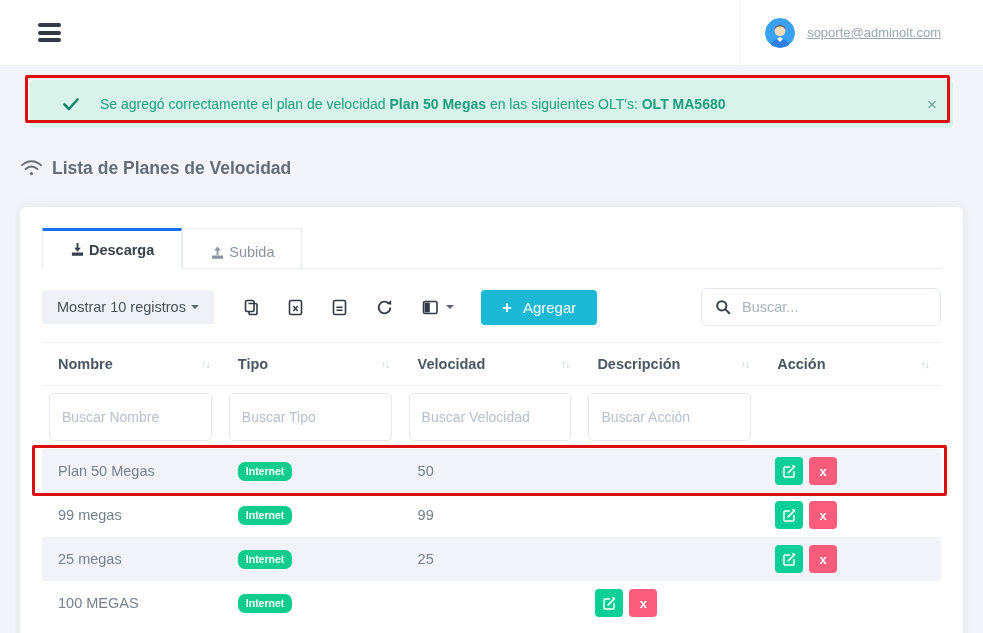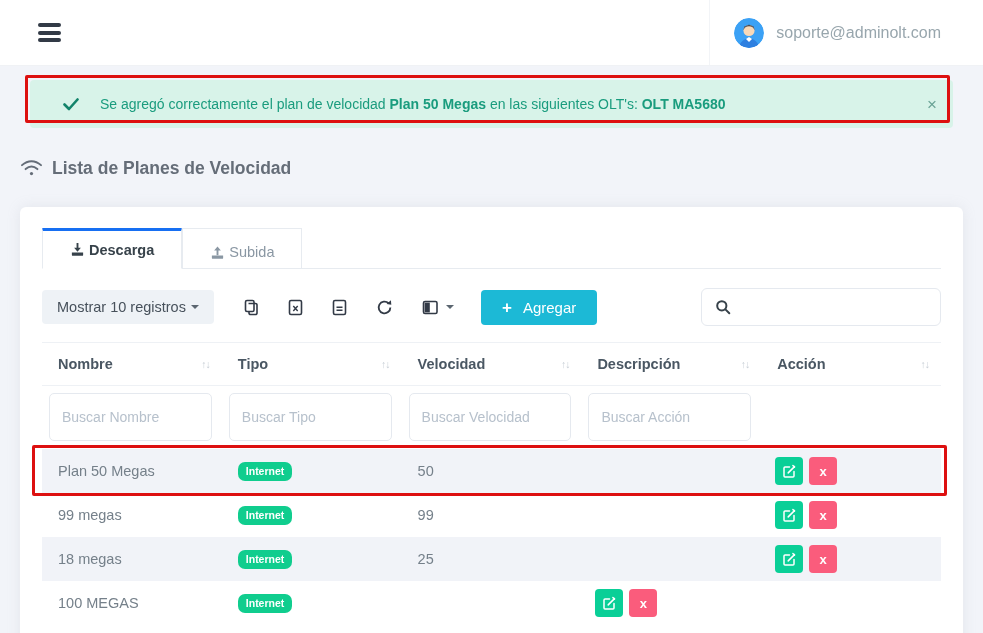--- a/index.html
+++ b/index.html
@@ -6,21 +6,21 @@
   html,body { width:983px; height:633px; overflow:hidden; background:#f2f4f9;
     font-family:"Liberation Sans", sans-serif; position:relative; }
 
   
   .topbar { height:66px; background:#fff; display:flex; align-items:center; border-bottom:1px solid #f0f2f5; }
   .hamburger { margin-left:38px; cursor:pointer; }
   .hamburger .bar { width:23px; height:4px; background:#323a46; border-radius:2px; margin:3.5px 0; }
   .topbar-right { margin-left:auto; height:100%; display:flex; align-items:center; gap:12px;
     border-left:1px solid #f2f4f7; padding:0 42px 0 24px; }
   .avatar { width:30px; height:30px; border-radius:50%; overflow:hidden; flex:0 0 auto; }
-  .user-email { color:#98a6ad; font-size:16px; }
+  .user-email { color:#98a6ad; font-size:13px;text-decoration:underline; }
 
   
   .alert { margin:14px 30px 0 30px; height:48px; background:#d8f3e9; border-radius:4px;
     display:flex; align-items:center; color:#1a9c7e; font-size:14px; position:relative; padding-left:33px; }
   .alert .check { display:flex; margin-right:21px; }
   .alert b { font-weight:700; }
   .alert-close { position:absolute; right:16px; top:50%; transform:translateY(-50%);
     color:#6aa396; font-size:17px; cursor:pointer; line-height:1; }
 
   
@@ -203,20 +203,21 @@
       <span>Agregar</span>
     </button>
 
     <div class="search-box">
       <span style="display:flex;">
         <svg width="16" height="16" viewBox="0 0 16 16" fill="none" stroke="#37424a" stroke-width="2" stroke-linecap="round">
           <circle cx="6.8" cy="6.8" r="4.6"></circle>
             <path d="M10.4 10.4L14.3 14.3"></path>
         </svg>
       </span>
+      <input placeholder="Buscar..." style="">
     </div>
   </div>
 
   <div class="grid-row thead">
     <div class="th">
         <span>Nombre</span>
         <span class="sort">↑↓</span>
       </div>
     <div class="th">
         <span>Tipo</span>
@@ -267,21 +268,21 @@
       <button class="btn-edit">
           <svg width="14" height="14" viewBox="0 0 14 14" fill="none" stroke="#fff" stroke-width="1.5" stroke-linecap="round">
             <path d="M12 7.5V12a1 1 0 0 1-1 1H3a1 1 0 0 1-1-1V4a1 1 0 0 1 1-1h4.5"></path>
             <path d="M6.2 8.9l6.3-6.3M10.9 1.5l1.6 1.6"></path>
           </svg>
         </button>
       <button class="btn-del">x</button>
     </div>
   </div>
   <div class="grid-row trow striped">
-    <div class="td">18 megas</div>
+    <div class="td">25 megas</div>
     <div class="td"><span class="badge">Internet</span></div>
     <div class="td">25</div>
     <div class="td"></div>
     <div class="actions">
       <button class="btn-edit">
           <svg width="14" height="14" viewBox="0 0 14 14" fill="none" stroke="#fff" stroke-width="1.5" stroke-linecap="round">
             <path d="M12 7.5V12a1 1 0 0 1-1 1H3a1 1 0 0 1-1-1V4a1 1 0 0 1 1-1h4.5"></path>
             <path d="M6.2 8.9l6.3-6.3M10.9 1.5l1.6 1.6"></path>
           </svg>
         </button>

